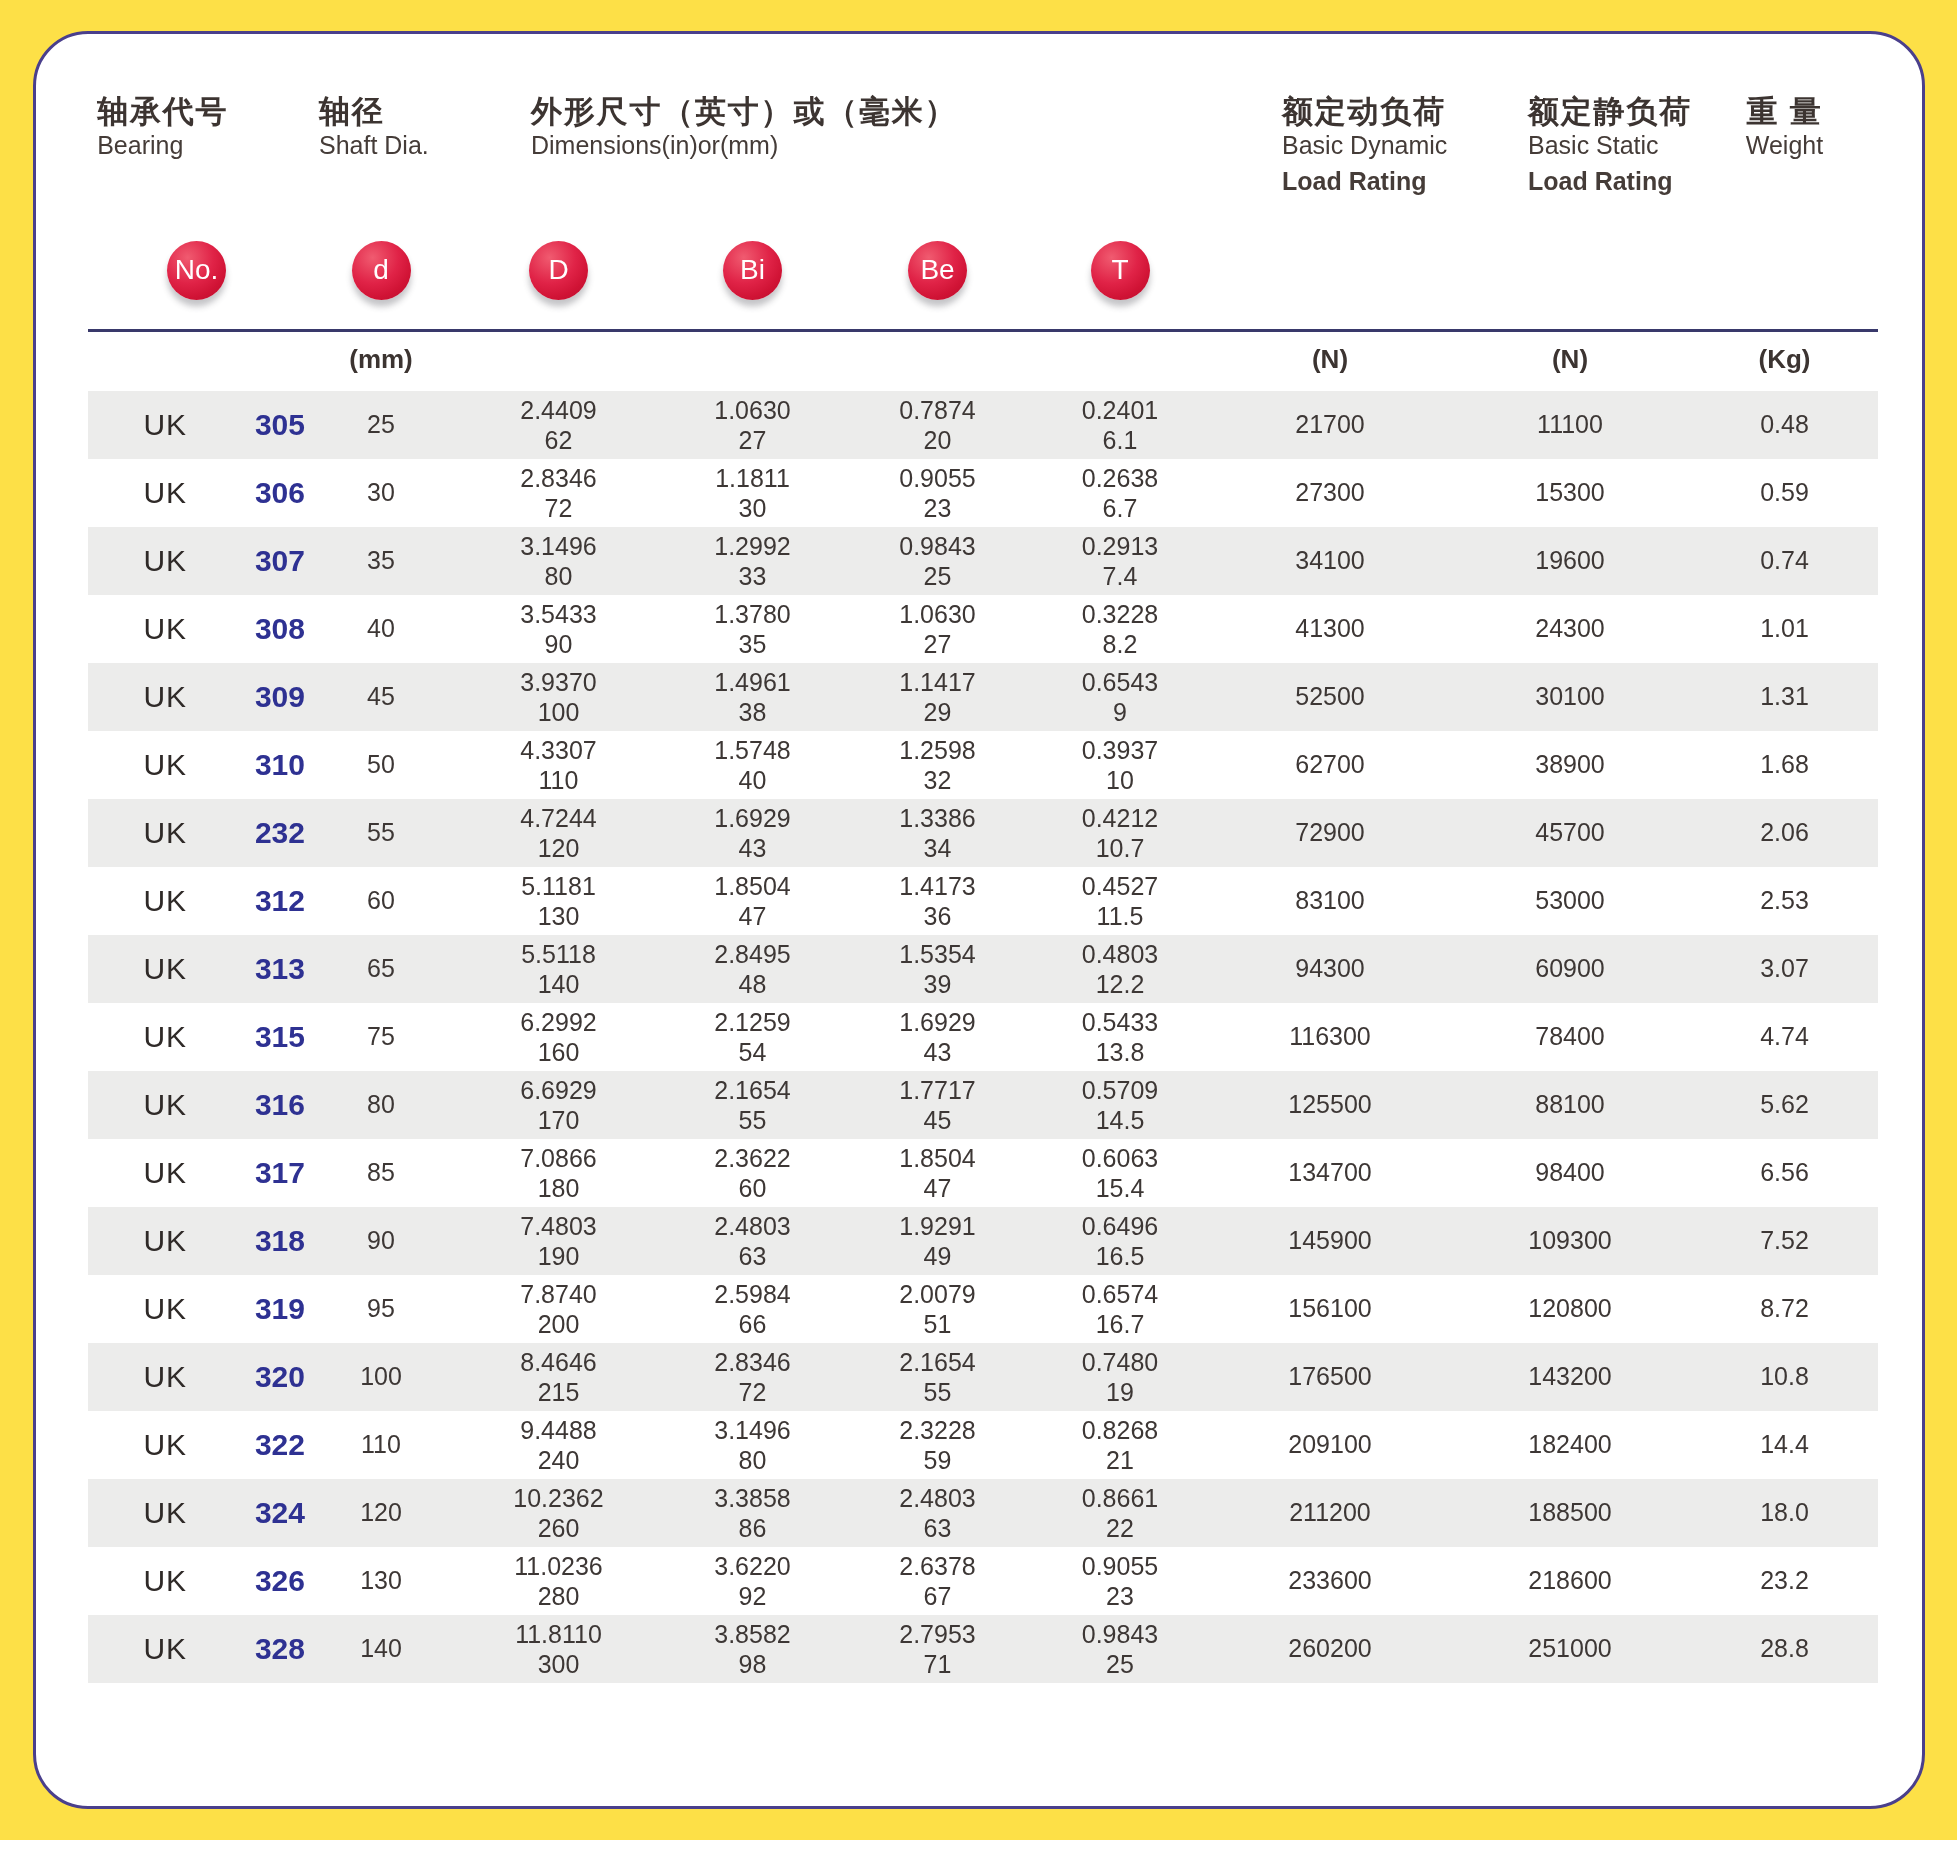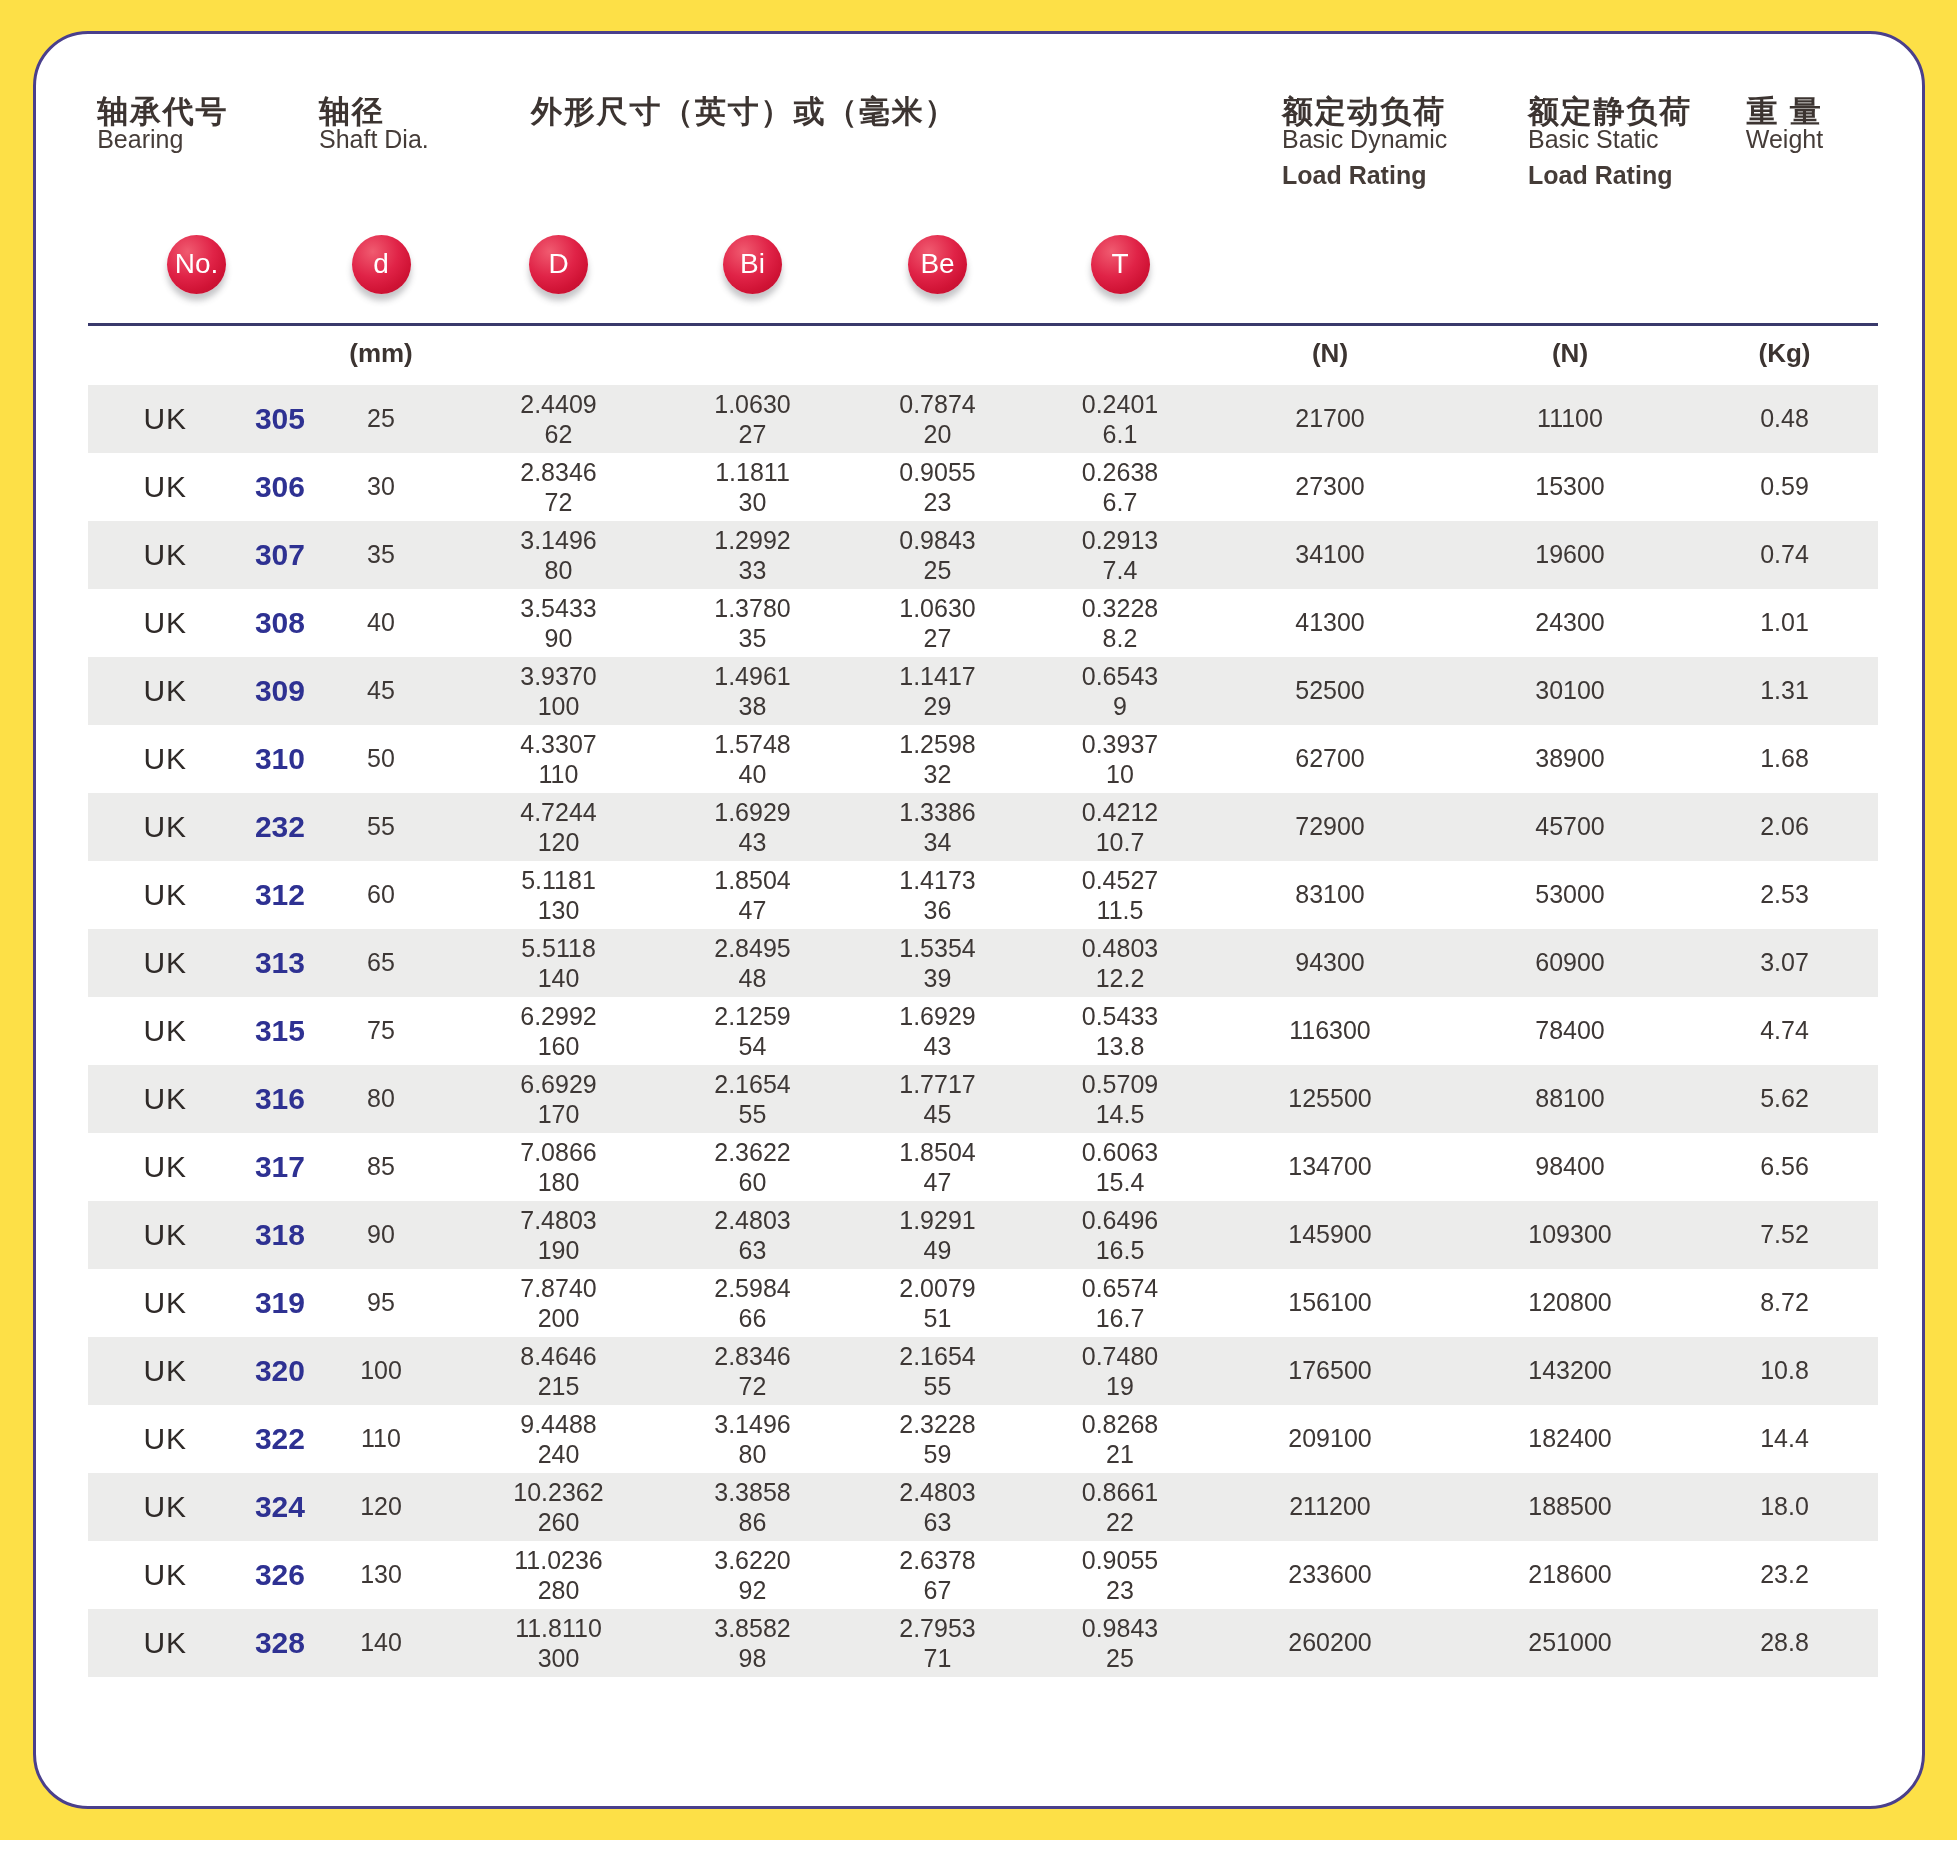--- a/index.html
+++ b/index.html
@@ -25,21 +25,21 @@
     grid-template-columns:217px 152px 203px 185px 185px 180px 240px 240px 189px;
   }
   
   .header-row { margin-top:96px; align-items:start; }
   .colhead { line-height:1; }
   .colhead .zh {
     display:block; font-size:31px; font-weight:700; color:#3c3431;
     letter-spacing:1.8px; white-space:nowrap;
   }
   .colhead .en {
-    display:block; margin-top:0; font-size:25px; color:#453c38; white-space:nowrap;
+    display:block; margin-top:6px; font-size:25px; color:#453c38; white-space:nowrap;
   }
   .colhead .en2 {
     display:block; margin-top:11px; font-size:25px; color:#453c38; white-space:nowrap;font-weight:bold;
   }
   .ch-bearing { grid-column:1; padding-left:9.2px; }
   .ch-shaft   { grid-column:2; padding-left:14px; }
   .ch-dims    { grid-column:3 / 7; padding-left:74px; }
   .ch-dyn     { grid-column:7; padding-left:72px; }
   .ch-stat    { grid-column:8; padding-left:78px; }
   .ch-weight  { grid-column:9; text-align:center; }
@@ -92,20 +92,21 @@
       <div class="colhead ch-bearing">
         <span class="zh">轴承代号</span>
         <span class="en">Bearing</span>
       </div>
       <div class="colhead ch-shaft">
         <span class="zh">轴径</span>
         <span class="en">Shaft Dia.</span>
       </div>
       <div class="colhead ch-dims">
         <span class="zh">外形尺寸（英寸）或（毫米）</span>
+        <span class="en">Dimensions(in)or(mm)</span>
       </div>
       <div class="colhead ch-dyn">
         <span class="zh">额定动负荷</span>
         <span class="en">Basic Dynamic</span>
         <span class="en2">Load Rating</span>
       </div>
       <div class="colhead ch-stat">
         <span class="zh">额定静负荷</span>
         <span class="en">Basic Static</span>
         <span class="en2">Load Rating</span>

